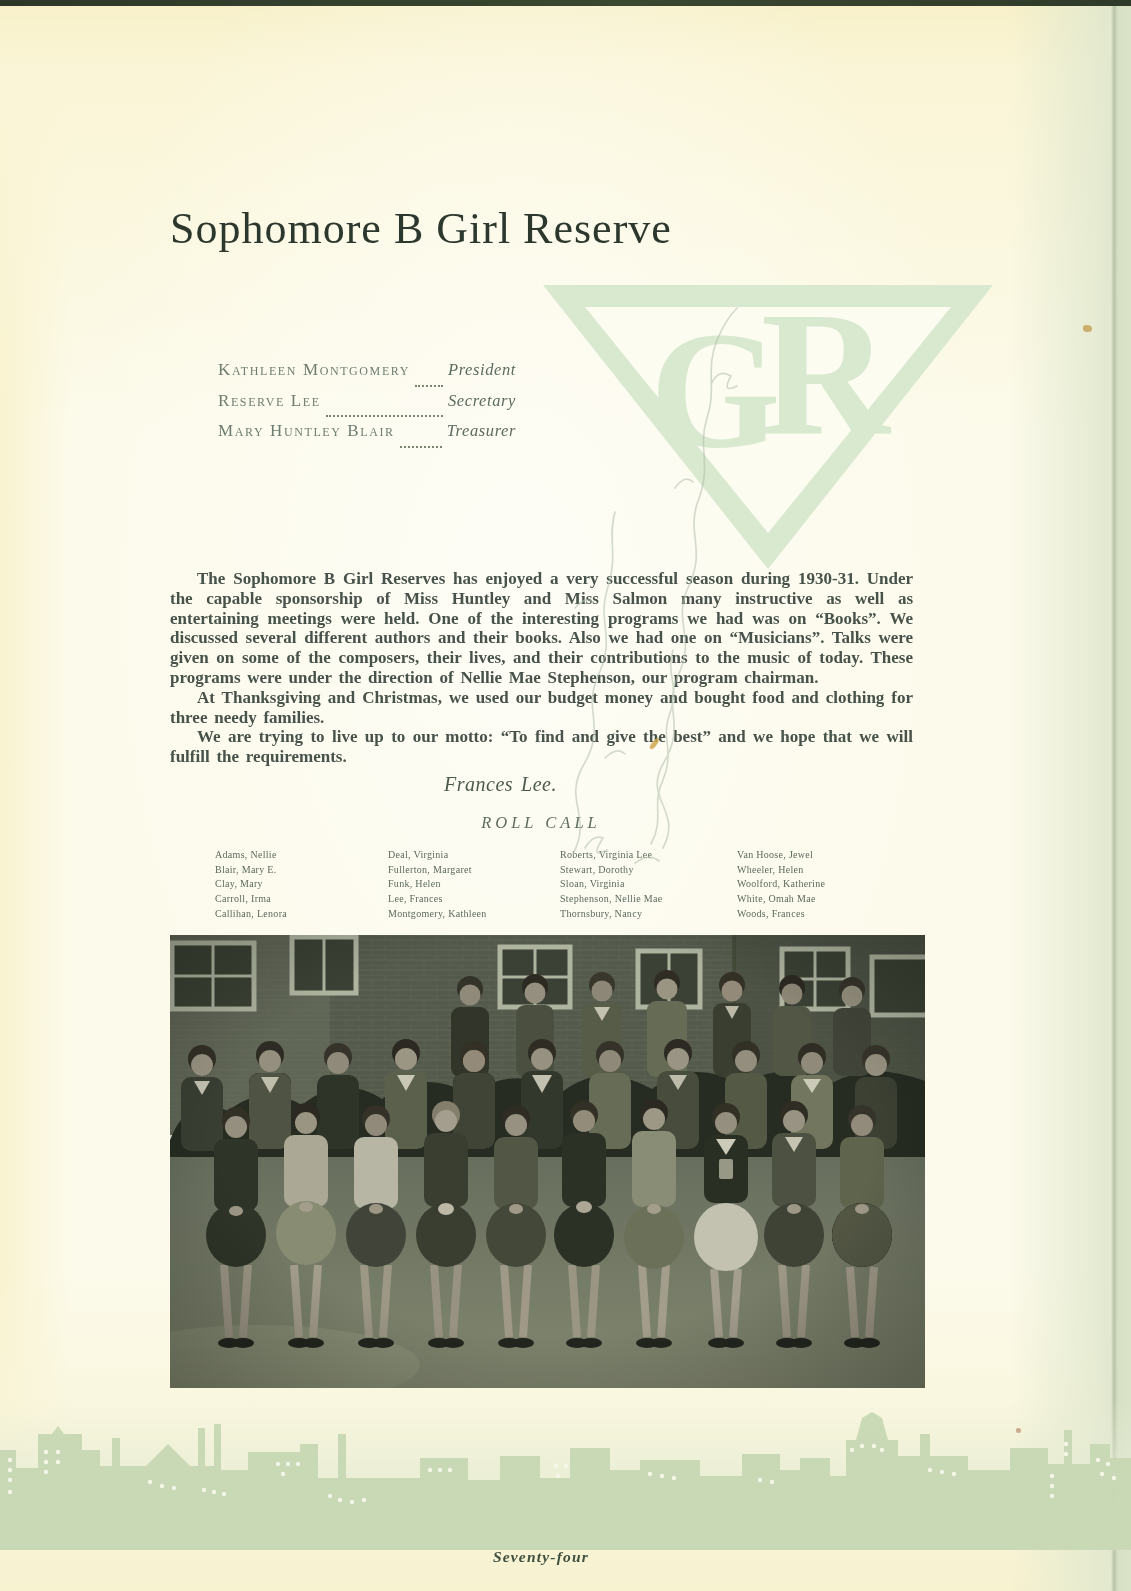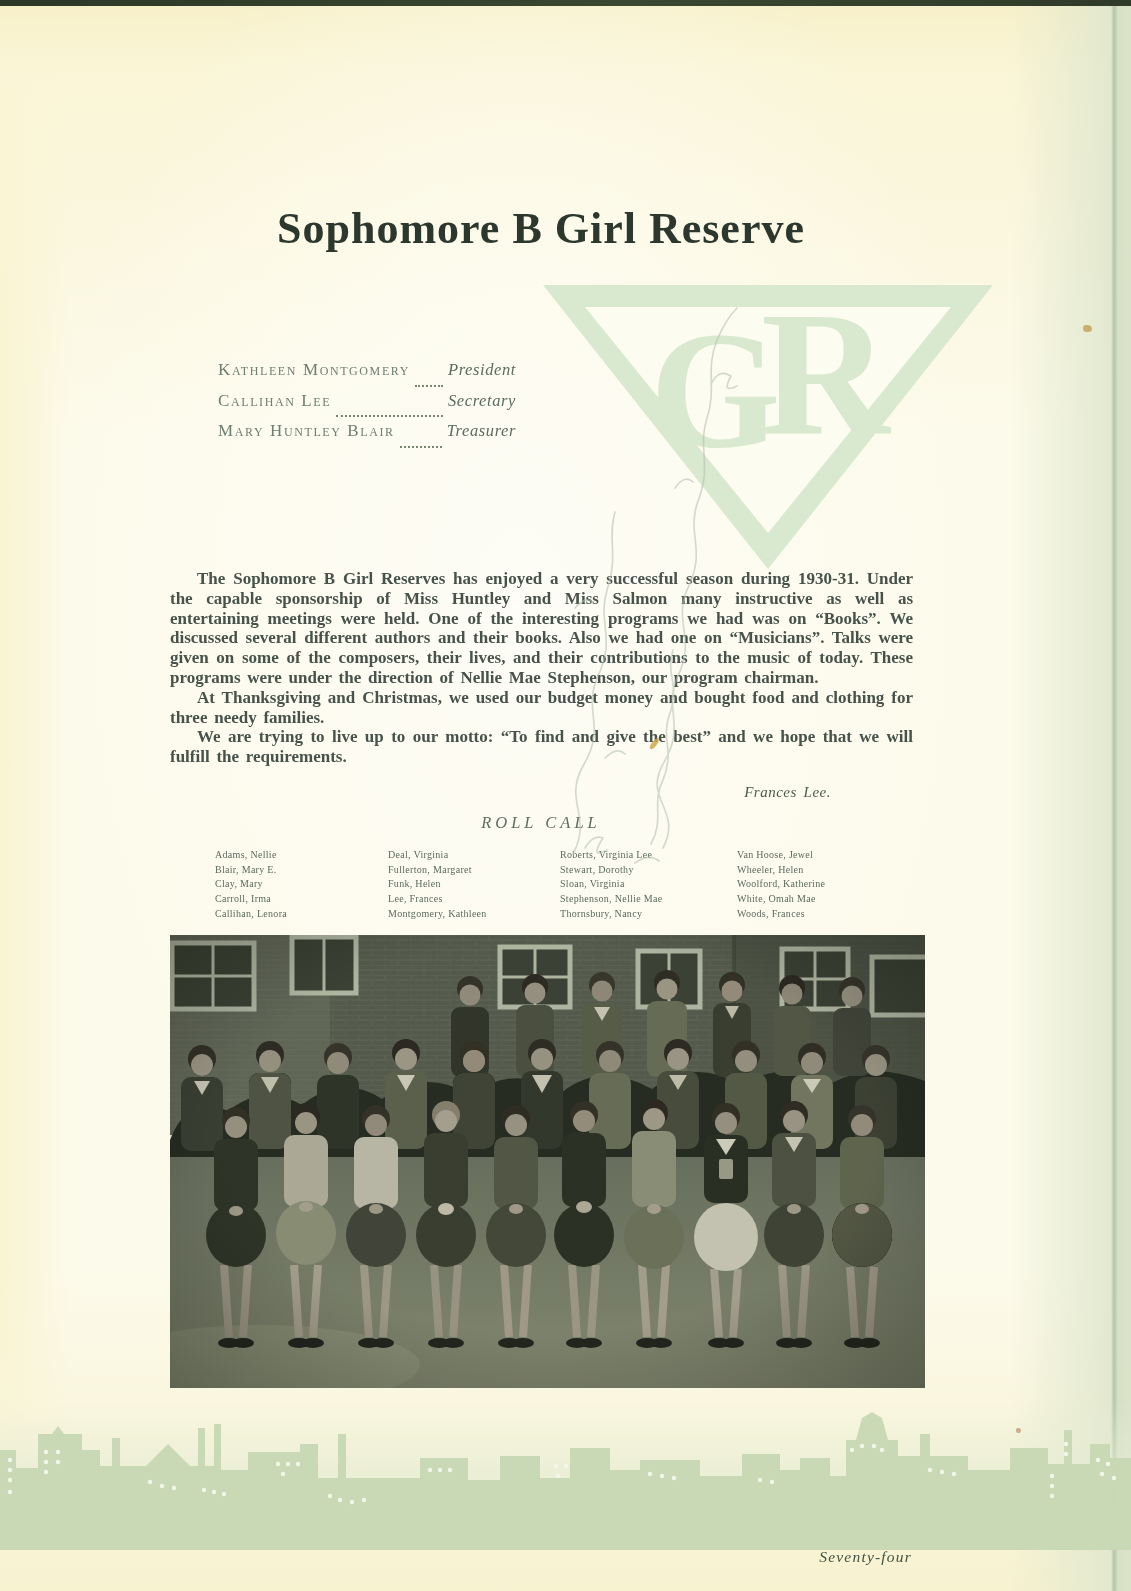--- a/index.html
+++ b/index.html
@@ -12,51 +12,51 @@
       radial-gradient(ellipse at 46% 38%, #fefdf6 0%, rgba(254,253,246,0) 55%),
       linear-gradient(180deg, #f7f0c8 0px, #faf5d6 70px, rgba(253,251,238,0) 430px),
       linear-gradient(0deg, #f7f2d0 0px, #f9f5da 120px, rgba(253,251,238,0) 320px),
       linear-gradient(90deg, #f9f3d0 0px, rgba(253,251,238,0) 70px),
       #fcfaea;
   }
   .topbar{position:absolute;left:0;top:0;width:1131px;height:6px;
     background:linear-gradient(90deg,#2c3728,#3c4731 55%,#2f3a2a);}
   
   .title{
-    position:absolute;left:170px;top:203px;width:742px;text-align:center;
-    font-size:44px;font-weight:bold;color:#2c382e;letter-spacing:1px;
+    position:absolute;left:170px;top:203px;width:742px;
+    font-size:44px;font-weight:normal;color:#2c382e;letter-spacing:1px;
   }
   
   .logo{position:absolute;left:543px;top:281px;width:450px;height:288px;}
   
   .officers{position:absolute;left:170px;top:360px;width:346px;}
   .officer-row{display:flex;align-items:baseline;height:30.5px;}
   .officer-name{font-variant:small-caps;font-size:17px;letter-spacing:1.6px;color:#6e7d71;white-space:nowrap;margin-left:48px;}
   .officer-dots{flex:1;border-bottom:2.2px dotted #78866f;margin:0 5px 4px;align-self:flex-end;}
   .officer-role{font-style:italic;font-size:16.5px;color:#5c6c5f;letter-spacing:.6px;white-space:nowrap;}
   
   .article{position:absolute;left:170px;top:569px;width:743px;
     font-size:17px;line-height:19.8px;color:#46524a;text-align:justify;word-spacing:2.5px;}
   .article p{margin:0;text-indent:27px;font-weight:bold;}
-  .signature{margin-top:16px;text-align:right;padding-right:82px;font-style:italic;font-size:15px;color:#4c5a4e;letter-spacing:.5px;}
+  .signature{margin-top:8px;text-align:center;padding-right:82px;font-style:italic;font-size:20px;color:#4c5a4e;letter-spacing:.5px;}
   
   .rollcall-head{position:absolute;left:170px;top:813px;width:742px;text-align:center;
     font-size:16.5px;letter-spacing:4px;color:#5e6d60;font-style:italic;}
   .rollcall-cols{position:absolute;left:215px;top:848px;width:725px;display:grid;
     grid-template-columns:173px 172px 177px 1fr;}
   .rollcall-col div{font-size:10px;line-height:14.7px;color:#5b6a5e;letter-spacing:.3px;white-space:nowrap;}
   
   .photo{position:absolute;left:170px;top:935px;width:755px;height:453px;}
   
   .handwriting{position:absolute;left:515px;top:288px;width:300px;height:585px;pointer-events:none;}
   .fleck{position:absolute;border-radius:40% 60% 50% 50%;}
   
   .skyline{position:absolute;left:0;top:1400px;width:1131px;height:150px;}
-  .folio{position:absolute;left:170px;top:1548px;width:742px;text-align:right;
-    font-style:italic;font-weight:normal;font-size:15.5px;color:#3e5040;letter-spacing:1.2px;}
+  .folio{position:absolute;left:170px;top:1548px;width:742px;text-align:center;
+    font-style:italic;font-weight:bold;font-size:15.5px;color:#3e5040;letter-spacing:1.2px;}
 </style>
 </head>
 <body>
 
 <div id="page">
 
   <div class="topbar"></div>
 
   <div class="title">Sophomore B Girl Reserve</div>
 
@@ -67,21 +67,21 @@
     <text x="218" y="152" font-family="Liberation Serif, serif" font-weight="bold" font-size="178" fill="#d8e9cf">R</text>
   </svg>
 
   <div class="officers">
     <div class="officer-row">
       <span class="officer-name">Kathleen Montgomery</span>
       <span class="officer-dots"></span>
       <span class="officer-role">President</span>
     </div>
     <div class="officer-row">
-      <span class="officer-name">Callihan Lee</span>
+      <span class="officer-name">Reserve Lee</span>
       <span class="officer-dots"></span>
       <span class="officer-role">Secretary</span>
     </div>
     <div class="officer-row">
       <span class="officer-name">Mary Huntley Blair</span>
       <span class="officer-dots"></span>
       <span class="officer-role">Treasurer</span>
     </div>
   </div>
 

